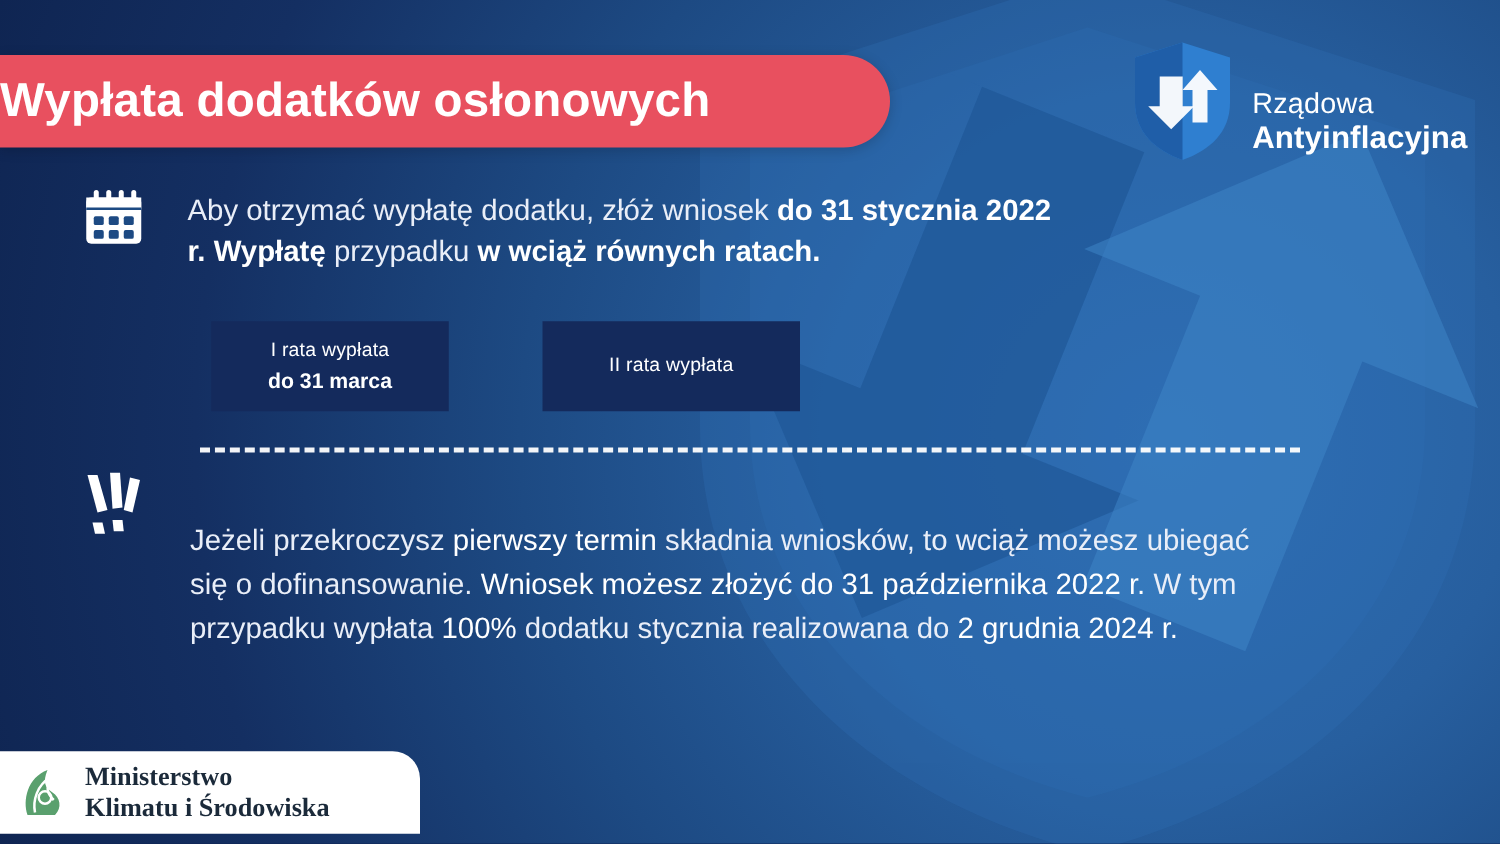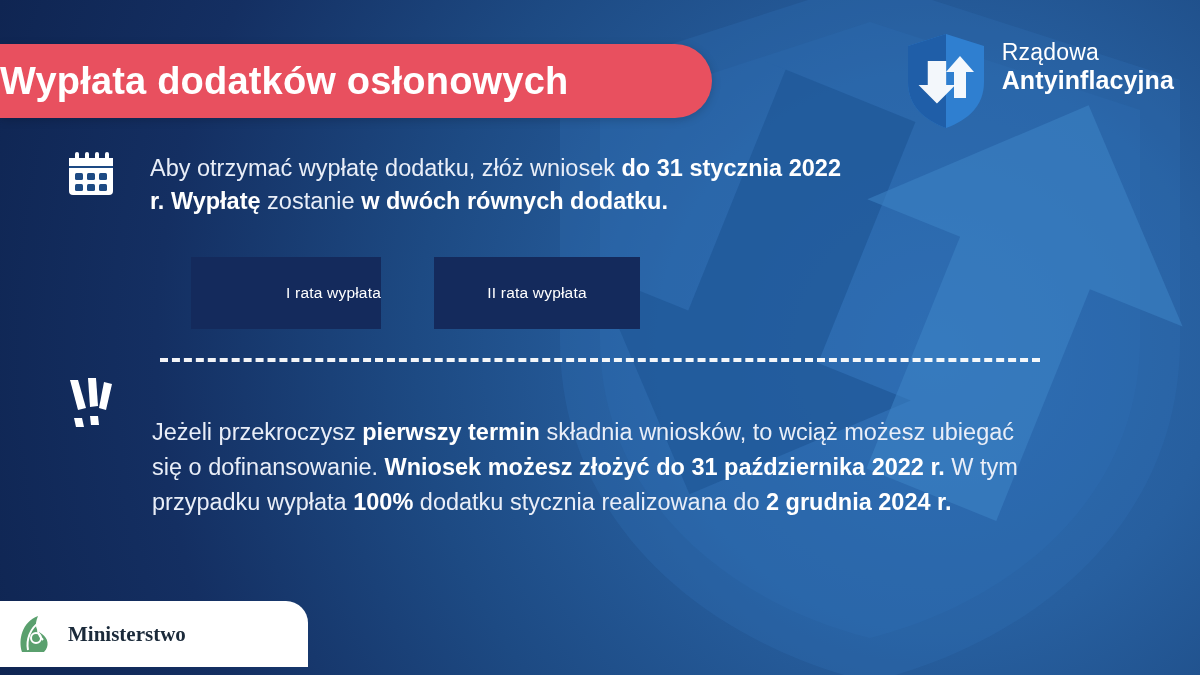--- a/index.html
+++ b/index.html
@@ -75,20 +75,21 @@
   .brand-shield {
     width: 84px;
     height: 98px;
     flex: 0 0 auto;
   }
   .brand-text {
     color: #ffffff;
     line-height: 1.12;
     padding-top: 8px;
     text-align: left;
+    margin-top: 30px;
   }
   .brand-line1 {
     font-size: 23px;
     font-weight: normal;
     letter-spacing: 0.2px;
   }
   .brand-line2, .brand-line3 {
     font-size: 25px;
     font-weight: bold;
     letter-spacing: 0.1px;
@@ -126,21 +127,21 @@
   }
   .rate-box .rb-top {
     font-size: 15.5px;
     font-weight: normal;
     letter-spacing: 0.2px;
   }
   .rate-box .rb-bottom {
     font-size: 17px;
     font-weight: bold;
   }
-  #rate-box-1 { left: 191px; top: 257px; width: 190px; height: 72px; align-items: flex-end; }
+  #rate-box-1 { left: 169px; top: 257px; width: 190px; height: 72px; }
   #rate-box-2 { left: 434px; top: 257px; width: 206px; height: 72px; }
 
   
   .divider {
     position: absolute;
     left: 160px;
     top: 358px;
     width: 880px;
     height: 0;
     border-top: 4px dashed #ffffff;
@@ -159,28 +160,28 @@
   
   .para-2 {
     position: absolute;
     left: 152px;
     top: 415px;
     width: 870px;
     color: #e9eef8;
     font-size: 23.5px;
     line-height: 1.48;
   }
-  .para-2 b { color: #ffffff; font-weight: bold; }
+  .para-2 b { color: #ffffff; font-weight: normal; }
 
   
   .ministry {
     position: absolute;
     left: 0;
     bottom: 8px;
-    width: 308px;
+    width: 336px;
     height: 66px;
     background: #ffffff;
     border-top-right-radius: 22px;
     display: flex;
     align-items: center;
     gap: 12px;
     padding-left: 16px;
     box-sizing: border-box;
   }
   .ministry-mark {
@@ -238,24 +239,25 @@
     <rect x="39" y="2" width="4" height="10" rx="2" fill="#ffffff"></rect>
     <rect x="3" y="16" width="44" height="2" fill="#1d4a83"></rect>
     <rect x="9" y="23" width="8" height="7" rx="1.5" fill="#1d4a83"></rect>
     <rect x="21" y="23" width="8" height="7" rx="1.5" fill="#1d4a83"></rect>
     <rect x="33" y="23" width="8" height="7" rx="1.5" fill="#1d4a83"></rect>
     <rect x="9" y="34" width="8" height="7" rx="1.5" fill="#1d4a83"></rect>
     <rect x="21" y="34" width="8" height="7" rx="1.5" fill="#1d4a83"></rect>
     <rect x="33" y="34" width="8" height="7" rx="1.5" fill="#1d4a83"></rect>
   </svg>
 
-  <div class="para-1"><span>Aby otrzymać wypłatę dodatku, złóż wniosek </span><b>do 31 stycznia 2022 r. Wypłatę</b><span> zostanie </span><b>w dwóch równych dodatku.</b></div>
+  <div class="para-1"><span>Aby otrzymać wypłatę dodatku, złóż wniosek </span><b>do 31 stycznia 2022 r. Wypłatę</b><span> przypadku </span><b>w wciąż równych ratach.</b></div>
 
   <div class="rate-box" id="rate-box-1">
     <div class="rb-top">I rata wypłata</div>
+    <div class="rb-bottom">do 31 marca</div>
   </div>
   <div class="rate-box" id="rate-box-2">
     <div class="rb-top">II rata wypłata</div>
   </div>
 
   <div class="divider"></div>
 
   <svg class="alert-icon" viewBox="0 0 56 52" aria-hidden="true">
     <path d="M6 2 L14 2 L22 30 L14 32 Z" fill="#ffffff"></path>
     <path d="M24 0 L32 0 L34 28 L26 29 Z" fill="#ffffff"></path>
@@ -267,16 +269,17 @@
   <div class="para-2"><span>Jeżeli przekroczysz </span><b>pierwszy termin</b><span> składnia wniosków, to wciąż możesz ubiegać się o dofinansowanie. </span><b>Wniosek możesz złożyć do 31 października 2022 r.</b><span> W tym przypadku wypłata </span><b>100%</b><span> dodatku stycznia realizowana do </span><b>2 grudnia 2024 r.</b></div>
 
   <div class="ministry">
     <svg class="ministry-mark" viewBox="0 0 40 44" aria-hidden="true">
       <path d="M6 40 C2 28 6 10 22 4 C18 14 20 18 26 22 C32 26 34 34 28 40 Z" fill="#5aa06e"></path>
       <path d="M12 38 C10 28 14 16 24 10 C20 20 23 24 27 28" fill="none" stroke="#ffffff" stroke-width="2"></path>
       <circle cx="20" cy="26" r="5" fill="none" stroke="#ffffff" stroke-width="2"></circle>
     </svg>
     <div class="ministry-text">
       <div>Ministerstwo</div>
+      <div>Klimatu i Środowiska</div>
     </div>
   </div>
 
 </div>
 
 </body></html>

